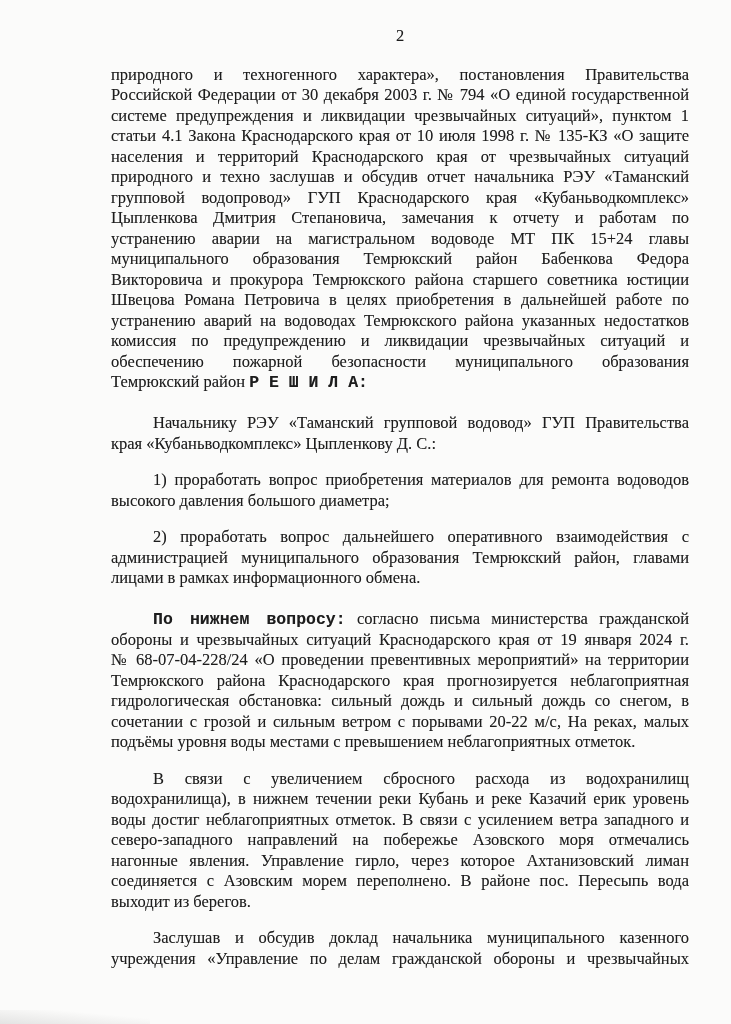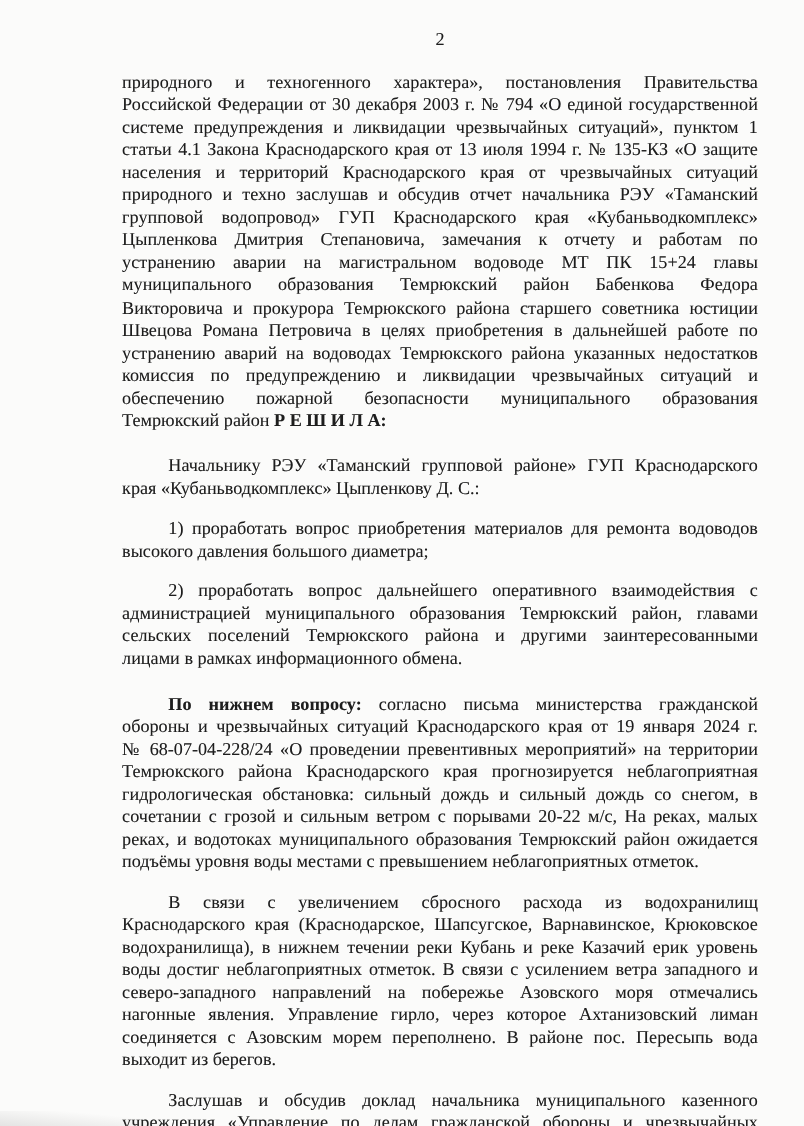--- a/index.html
+++ b/index.html
@@ -31,80 +31,77 @@
   .para{margin:16px;}
   .para.space-before{margin-top:20.5px;}
   .line{
     height:20.5px;
     text-align:justify;
     text-align-last:justify;
     white-space:normal;
   }
   .line.last-left{text-align-last:auto;}
   .line.indent{text-indent:42px;}
-  .bold{font-weight:bold;}
+  .bold{font-weight:bold;font-family:Liberation Mono, monospace;}
   .scan-shadow{
     position:absolute;
     left:0;bottom:0;
     width:150px;height:14px;
     background:linear-gradient(to top right, rgba(120,120,120,.18), rgba(120,120,120,0) 70%);
     pointer-events:none;
   }
 </style>
 </head>
 <body>
 
 <div class="page">
   <div class="page-number">2</div>
   <div>
       <div class="para">
         <div class="line"><span>природного и техногенного характера», постановления Правительства</span></div>
         <div class="line"><span>Российской Федерации от 30 декабря 2003 г. № 794 «О единой государственной</span></div>
         <div class="line"><span>системе предупреждения и ликвидации чрезвычайных ситуаций», пунктом 1</span></div>
-        <div class="line"><span>статьи 4.1 Закона Краснодарского края от 13 июля 1994 г. № 135-КЗ «О защите</span></div>
+        <div class="line"><span>статьи 4.1 Закона Краснодарского края от 10 июля 1998 г. № 135-КЗ «О защите</span></div>
         <div class="line"><span>населения и территорий Краснодарского края от чрезвычайных ситуаций</span></div>
         <div class="line"><span>природного и техно заслушав и обсудив отчет начальника РЭУ «Таманский</span></div>
         <div class="line"><span>групповой водопровод» ГУП Краснодарского края «Кубаньводкомплекс»</span></div>
         <div class="line"><span>Цыпленкова Дмитрия Степановича, замечания к отчету и работам по</span></div>
         <div class="line"><span>устранению аварии на магистральном водоводе МТ ПК 15+24 главы</span></div>
         <div class="line"><span>муниципального образования Темрюкский район Бабенкова Федора</span></div>
         <div class="line"><span>Викторовича и прокурора Темрюкского района старшего советника юстиции</span></div>
         <div class="line"><span>Швецова Романа Петровича в целях приобретения в дальнейшей работе по</span></div>
         <div class="line"><span>устранению аварий на водоводах Темрюкского района указанных недостатков</span></div>
         <div class="line"><span>комиссия по предупреждению и ликвидации чрезвычайных ситуаций и</span></div>
         <div class="line"><span>обеспечению пожарной безопасности муниципального образования</span></div>
         <div class="line last-left"><span>Темрюкский район </span><span class="bold">Р Е Ш И Л А:</span></div>
       </div>
       <div class="para space-before">
-        <div class="line indent"><span>Начальнику РЭУ «Таманский групповой районе» ГУП Краснодарского</span></div>
+        <div class="line indent"><span>Начальнику РЭУ «Таманский групповой водовод» ГУП Правительства</span></div>
         <div class="line last-left"><span>края «Кубаньводкомплекс» Цыпленкову Д. С.:</span></div>
       </div>
       <div class="para">
         <div class="line indent"><span>1) проработать вопрос приобретения материалов для ремонта водоводов</span></div>
         <div class="line last-left"><span>высокого давления большого диаметра;</span></div>
       </div>
       <div class="para">
         <div class="line indent"><span>2) проработать вопрос дальнейшего оперативного взаимодействия с</span></div>
         <div class="line"><span>администрацией муниципального образования Темрюкский район, главами</span></div>
-        <div class="line"><span>сельских поселений Темрюкского района и другими заинтересованными</span></div>
         <div class="line last-left"><span>лицами в рамках информационного обмена.</span></div>
       </div>
       <div class="para space-before">
         <div class="line indent"><span class="bold">По нижнем вопросу:</span><span> согласно письма министерства гражданской</span></div>
         <div class="line"><span>обороны и чрезвычайных ситуаций Краснодарского края от 19 января 2024 г.</span></div>
         <div class="line"><span>№ 68-07-04-228/24 «О проведении превентивных мероприятий» на территории</span></div>
         <div class="line"><span>Темрюкского района Краснодарского края прогнозируется неблагоприятная</span></div>
         <div class="line"><span>гидрологическая обстановка: сильный дождь и сильный дождь со снегом, в</span></div>
         <div class="line"><span>сочетании с грозой и сильным ветром с порывами 20-22 м/с, На реках, малых</span></div>
-        <div class="line"><span>реках, и водотоках муниципального образования Темрюкский район ожидается</span></div>
         <div class="line last-left"><span>подъёмы уровня воды местами с превышением неблагоприятных отметок.</span></div>
       </div>
       <div class="para">
         <div class="line indent"><span>В связи с увеличением сбросного расхода из водохранилищ</span></div>
-        <div class="line"><span>Краснодарского края (Краснодарское, Шапсугское, Варнавинское, Крюковское</span></div>
         <div class="line"><span>водохранилища), в нижнем течении реки Кубань и реке Казачий ерик уровень</span></div>
         <div class="line"><span>воды достиг неблагоприятных отметок. В связи с усилением ветра западного и</span></div>
         <div class="line"><span>северо-западного направлений на побережье Азовского моря отмечались</span></div>
         <div class="line"><span>нагонные явления. Управление гирло, через которое Ахтанизовский лиман</span></div>
         <div class="line"><span>соединяется с Азовским морем переполнено. В районе пос. Пересыпь вода</span></div>
         <div class="line last-left"><span>выходит из берегов.</span></div>
       </div>
       <div class="para">
         <div class="line indent"><span>Заслушав и обсудив доклад начальника муниципального казенного</span></div>
         <div class="line"><span>учреждения «Управление по делам гражданской обороны и чрезвычайных</span></div>

